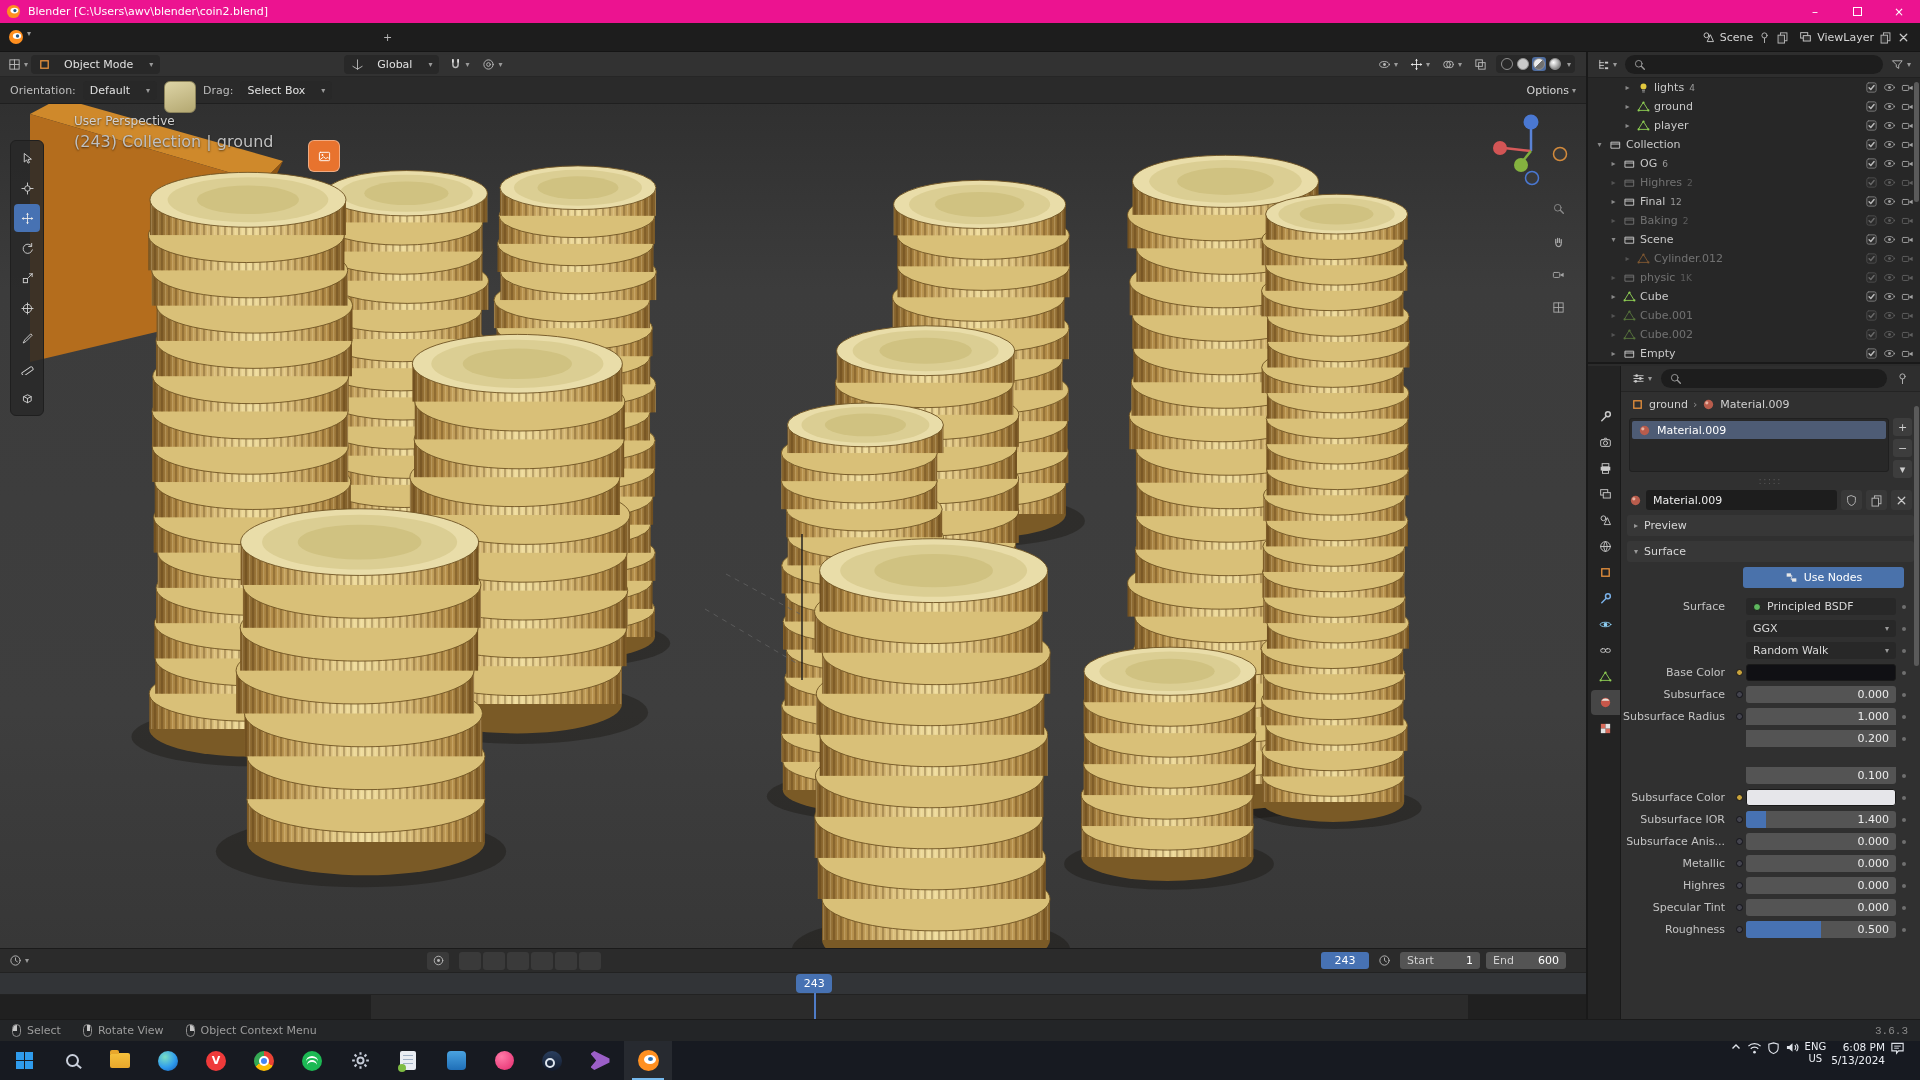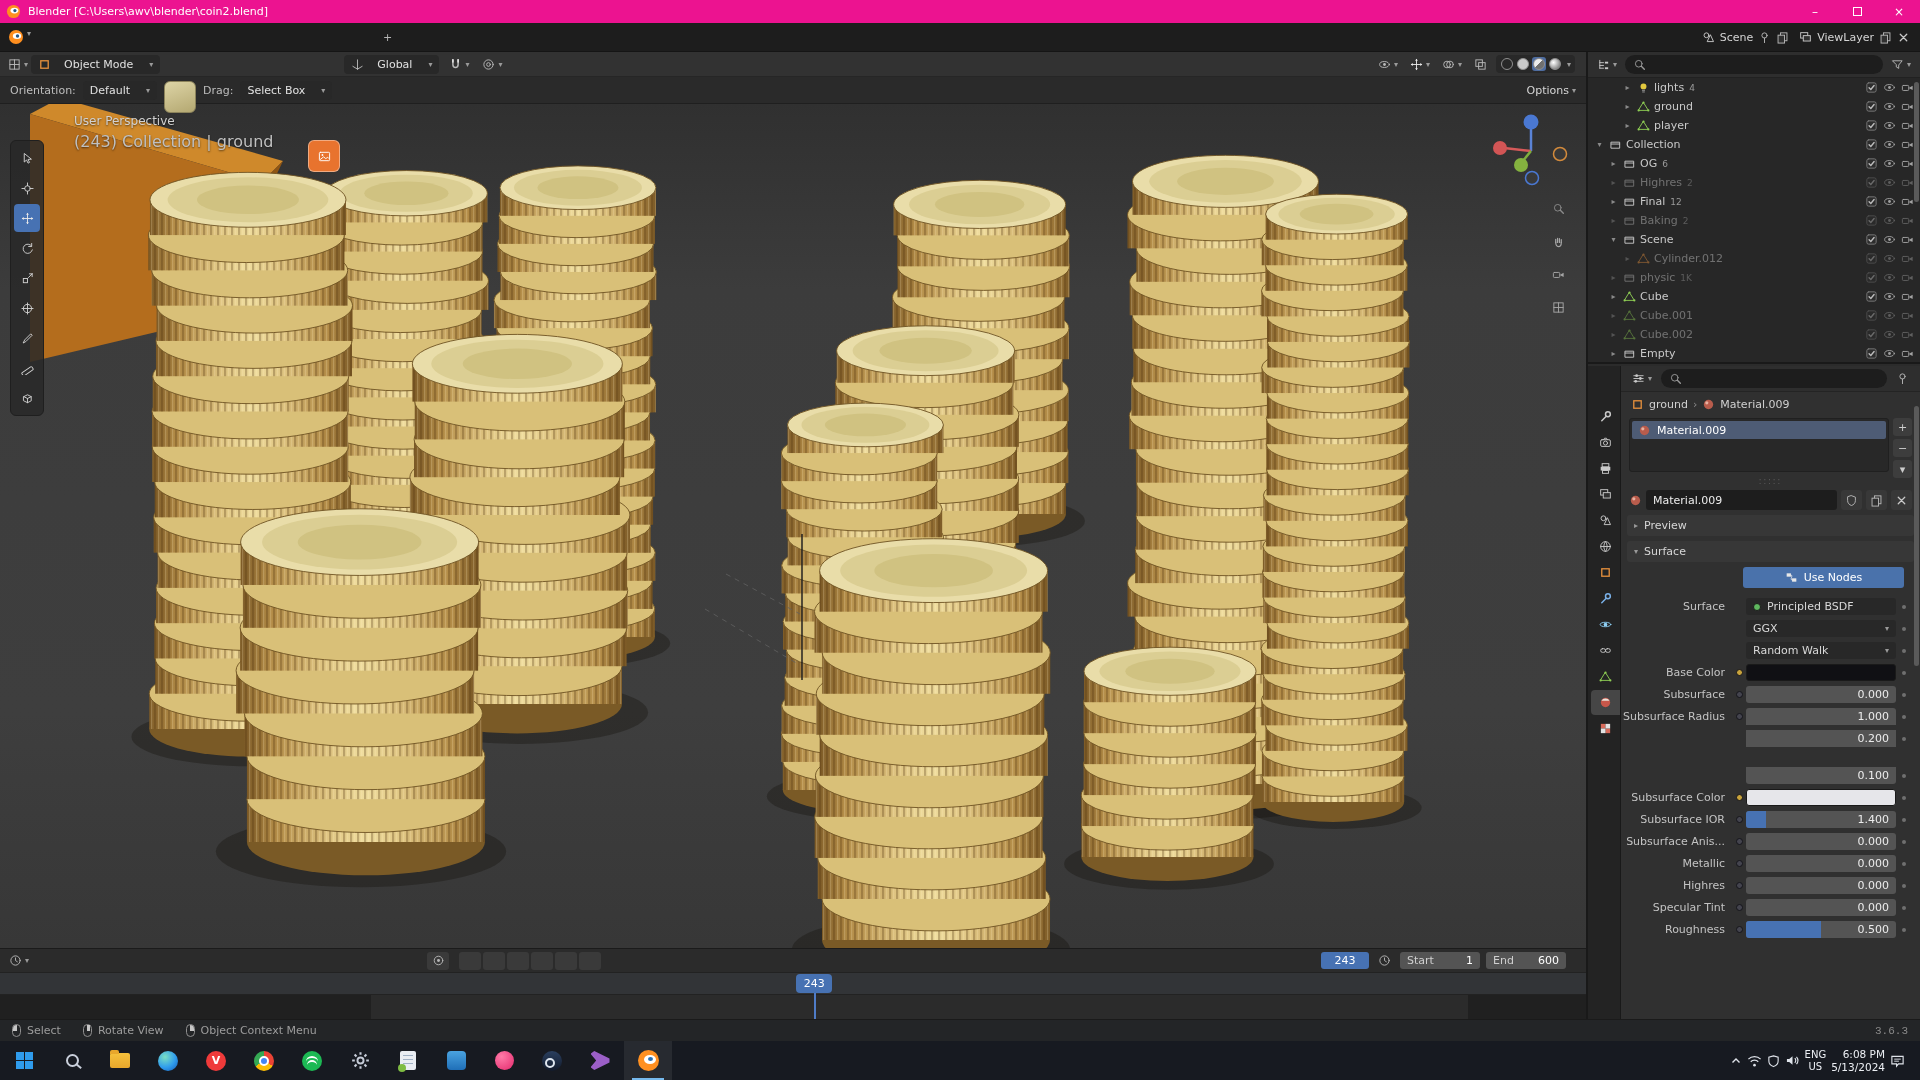--- a/index.html
+++ b/index.html
@@ -191,21 +191,21 @@
   .a-note::before { content:""; position:absolute; inset:4px 3px; background:repeating-linear-gradient(#9fb0c4 0 1px,transparent 1px 4px); }
   .a-note::after { content:""; position:absolute; left:-2px; bottom:-2px; width:8px; height:8px; border-radius:50%; background:#7ebc42; }
   .a-blue { width:19px; height:19px; border-radius:4px; background:linear-gradient(#4aa3e0,#1f6fb8); }
   .a-pink { width:19px; height:19px; border-radius:50%; background:radial-gradient(circle at 35% 30%,#ff7aa8,#e42a6d); }
   .a-steam { width:20px; height:20px; border-radius:50%; background:linear-gradient(#2a3f5f,#121a2b); position:relative; }
   .a-steam::after { content:""; position:absolute; left:3px; bottom:3px; width:6px; height:6px; border:2px solid #dfe6ef; border-radius:50%; }
   .a-vs { width:19px; height:19px; background:#9b5fc7; clip-path:polygon(20% 0,100% 40%,100% 60%,20% 100%,0 85%,30% 50%,0 15%); }
   .a-blender { width:21px; height:21px; border-radius:50%; background:#ff9021; position:relative; }
   .a-blender::before { content:""; position:absolute; left:6px; top:5px; width:12px; height:9px; background:#fff; border-radius:50%; }
   .a-blender::after { content:""; position:absolute; left:10px; top:7px; width:5px; height:4px; background:#2a6fb3; border-radius:50%; }
-  #tray { margin-left:auto; display:flex; align-items:center; gap:5px; padding-right:6px; }
+  #tray { margin-left:auto; display:flex; align-items:flex-start; gap:5px; padding-right:6px; }
   .tray-txt { display:flex; flex-direction:column; align-items:center; color:#eceff4; font-size:10px; line-height:12px; }
   .tray-time { display:flex; flex-direction:column; align-items:flex-end; color:#eceff4; font-size:10.5px; line-height:13px; }
   #desktop-sliver { width:4px; border-left:1px solid #3a3f4a; }
 </style>
 </head>
 <body>
 
 <div id="titlebar">
   <span class="t-logo">
       <svg width="15" height="15" viewBox="0 0 16 16">

